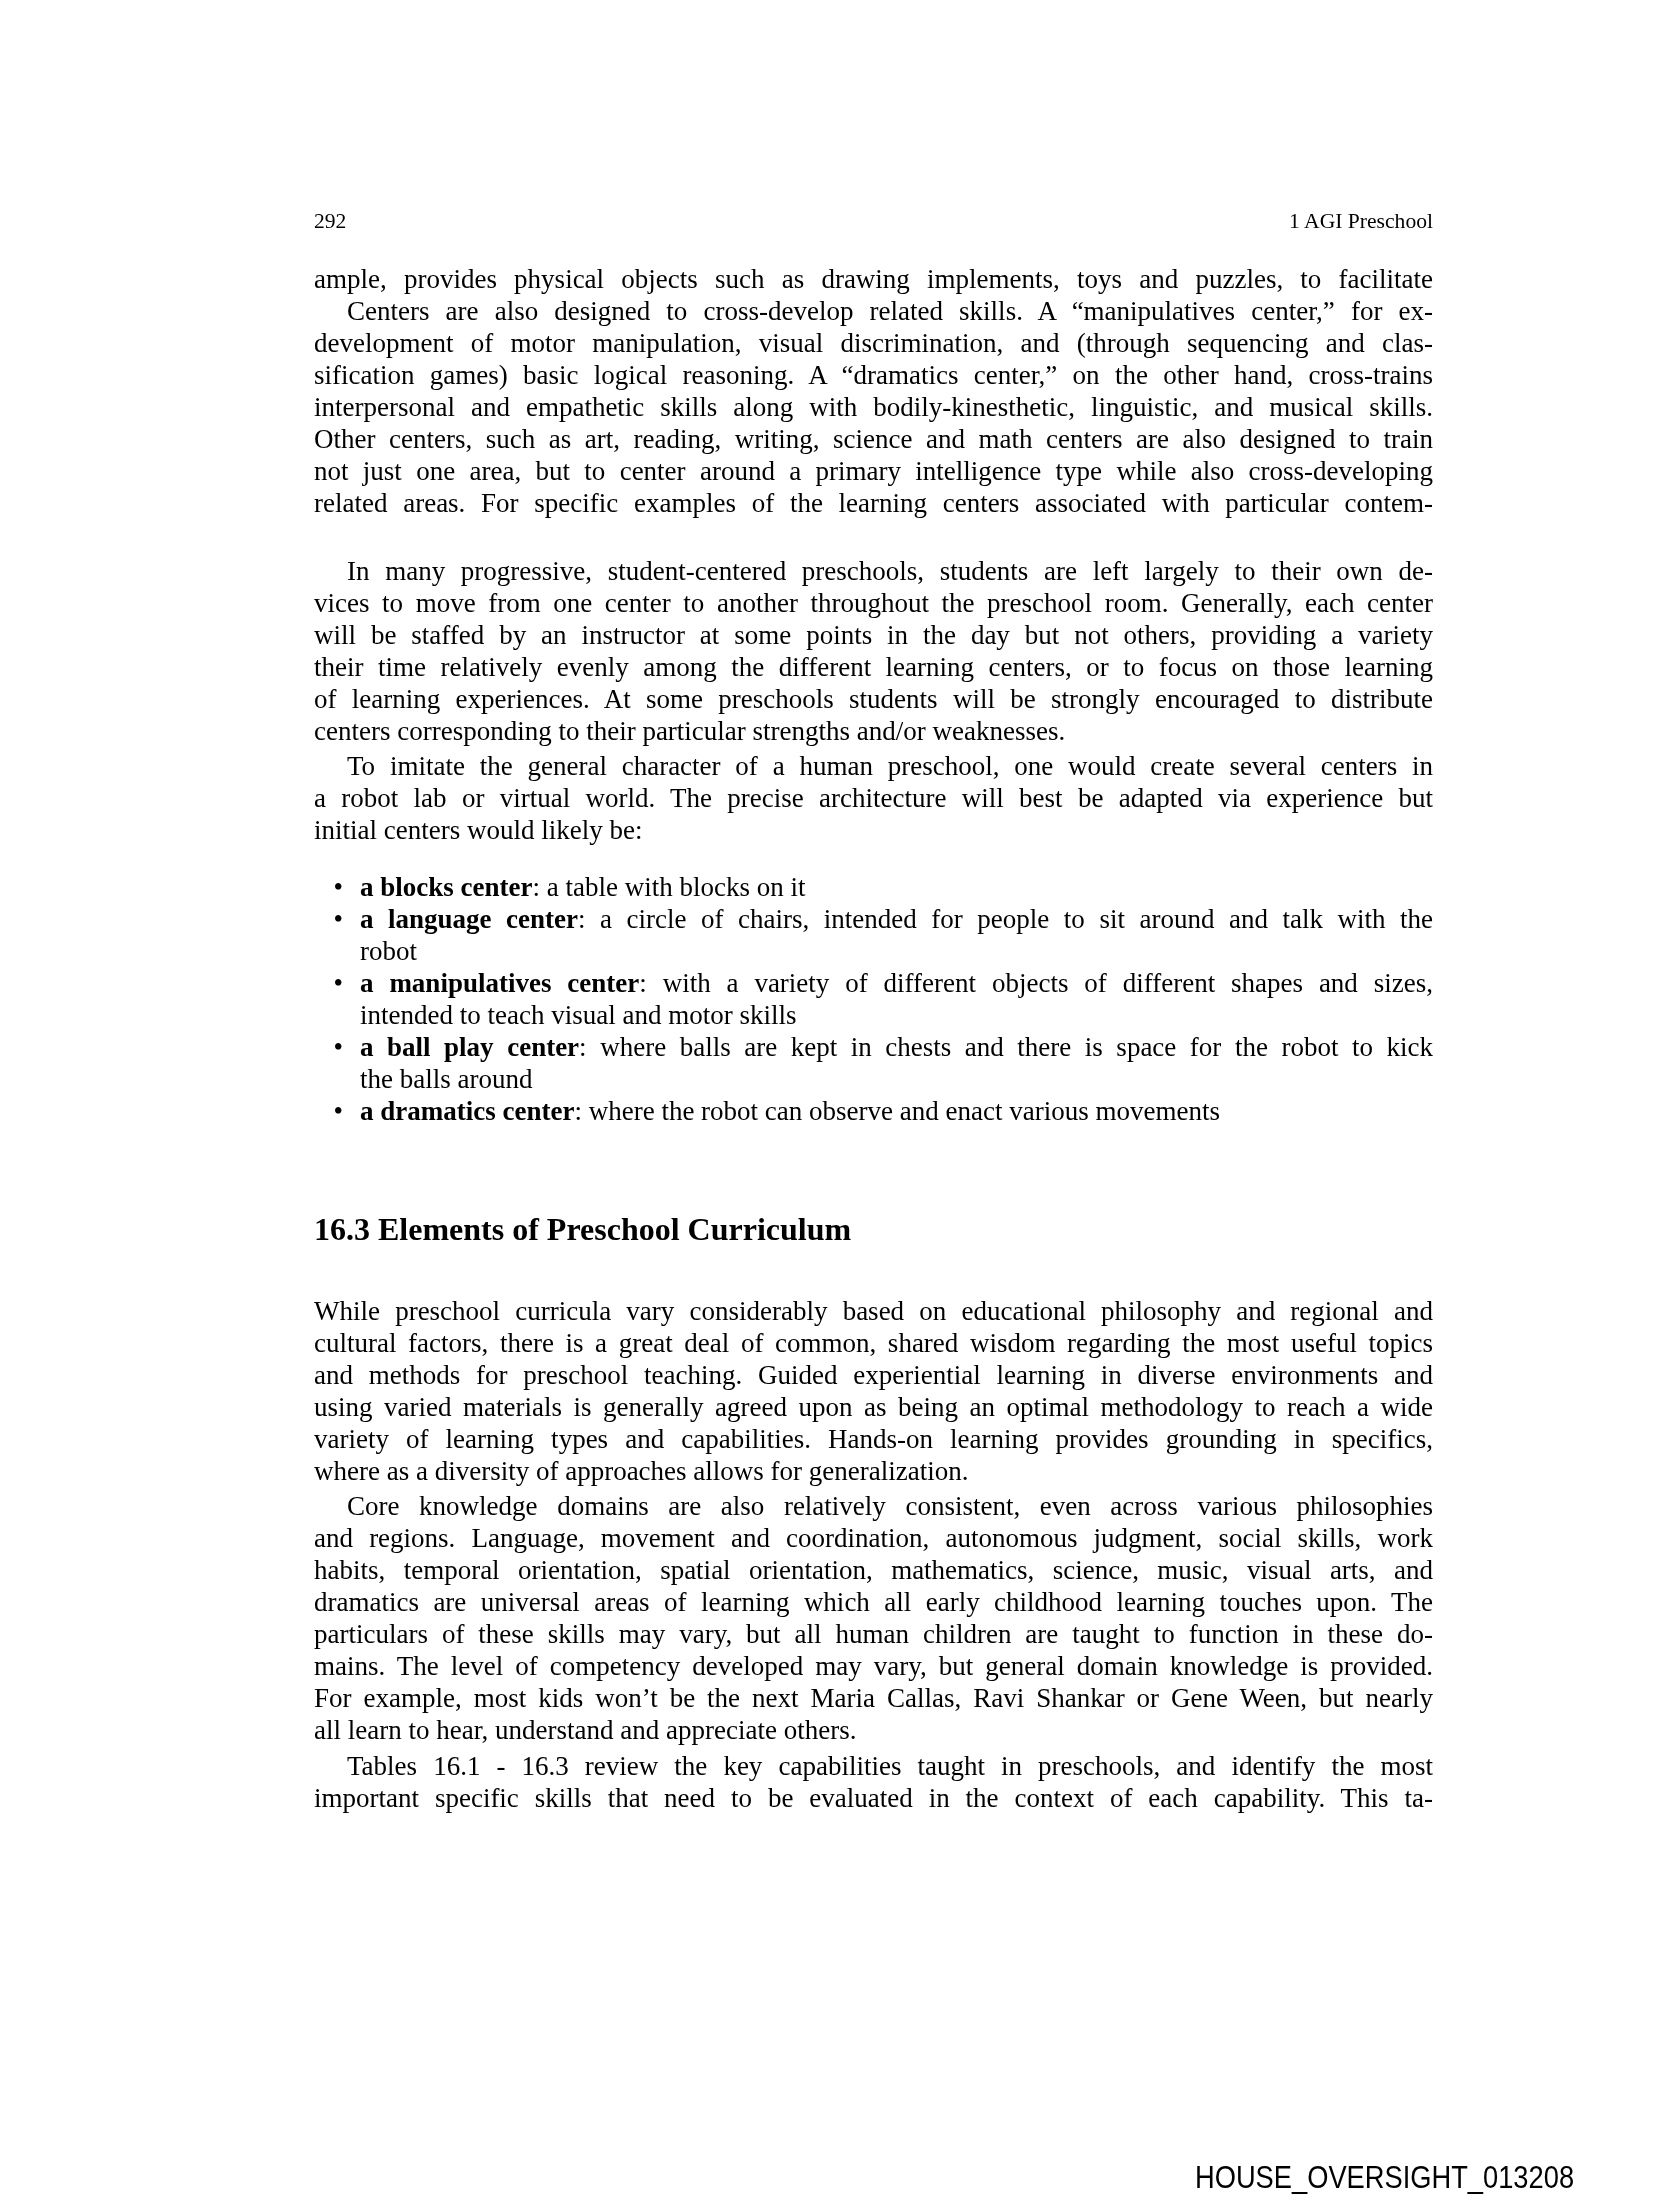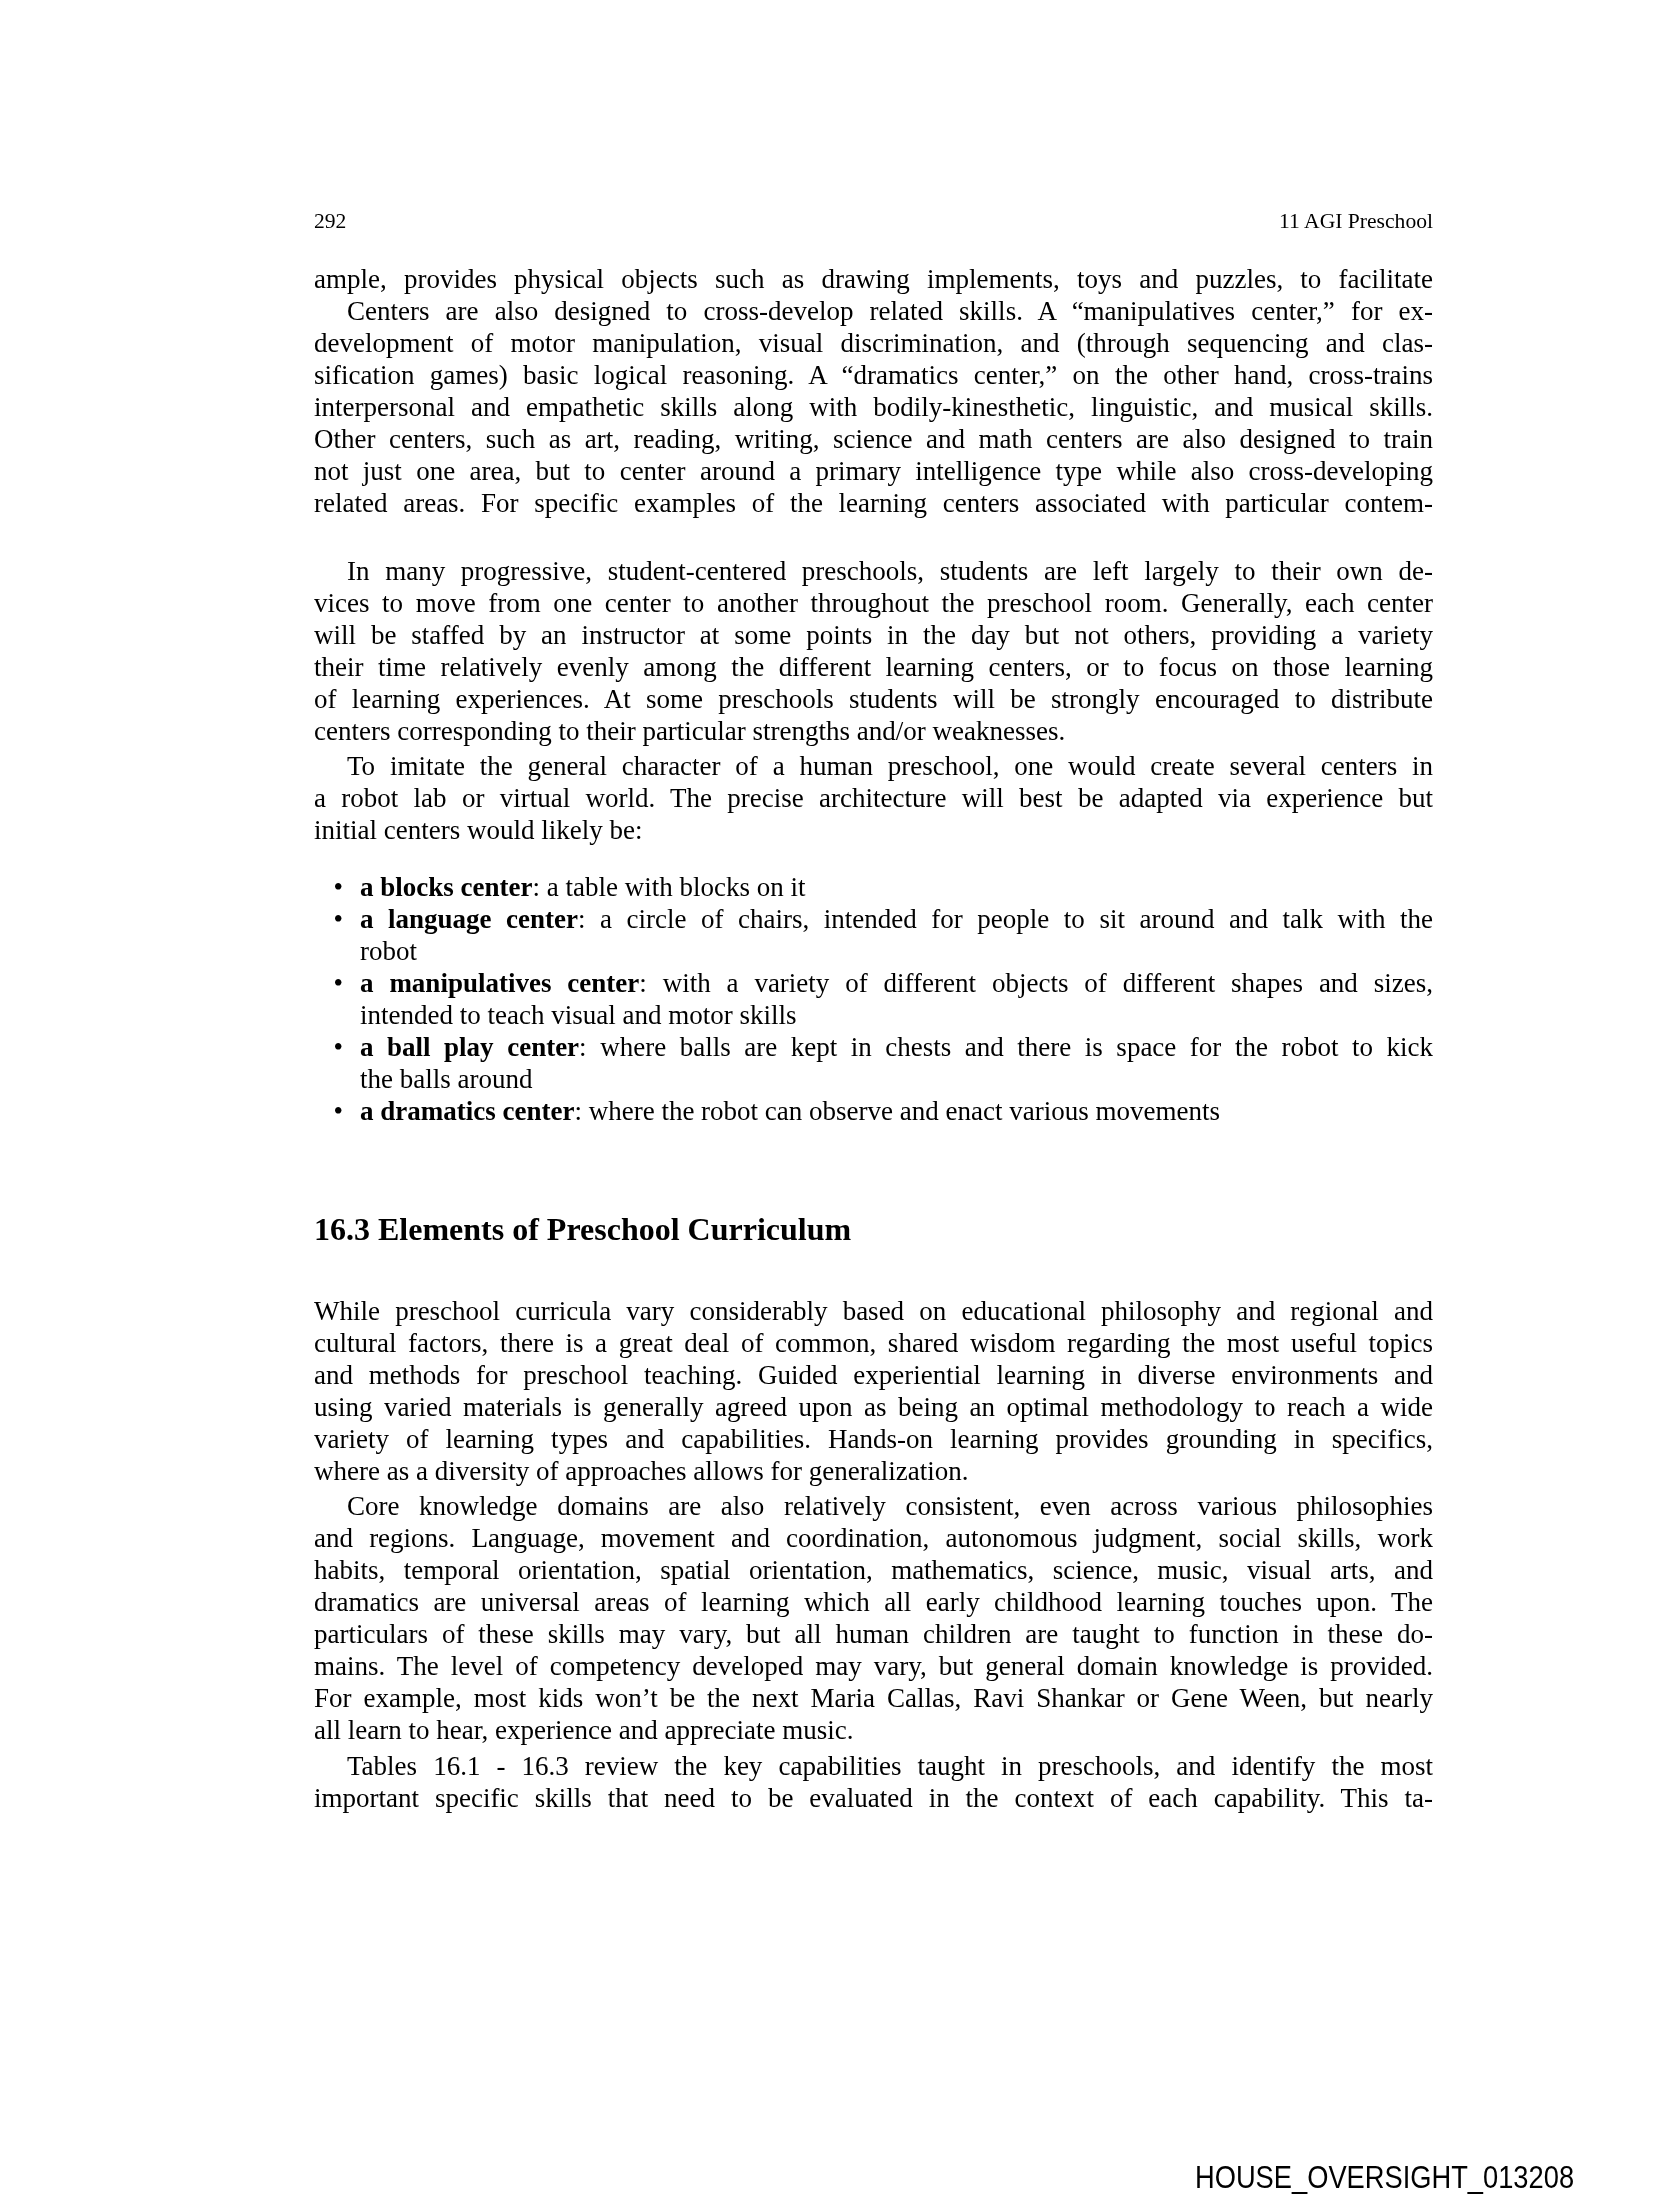--- a/index.html
+++ b/index.html
@@ -21,21 +21,21 @@
   .section-heading { position: absolute; left: 314px; top: 1210px; font-size: 32px; line-height: 39px; font-weight: bold; white-space: nowrap; }
   .watermark { position: absolute; top: 2159px; left: 1195px; width: 296px; font-family: "Liberation Sans", "DejaVu Sans", sans-serif; font-size: 31px; line-height: 37px; white-space: nowrap; transform-origin: left top; transform: scaleX(0.88); }
 </style>
 </head>
 <body>
 
 <div class="page">
 
   <div class="running-head serif">
     <span class="pg">292</span>
-    <span class="chap">11 AGI Preschool</span>
+    <span class="chap">1 AGI Preschool</span>
   </div>
 
   <div class="block serif" style="top:263px;">
     <span class="line">ample, provides physical objects such as drawing implements, toys and puzzles, to facilitate</span>
     <span class="line indent">Centers are also designed to cross-develop related skills. A “manipulatives center,” for ex-</span>
     <span class="line">development of motor manipulation, visual discrimination, and (through sequencing and clas-</span>
     <span class="line">sification games) basic logical reasoning. A “dramatics center,” on the other hand, cross-trains</span>
     <span class="line">interpersonal and empathetic skills along with bodily-kinesthetic, linguistic, and musical skills.</span>
     <span class="line">Other centers, such as art, reading, writing, science and math centers are also designed to train</span>
     <span class="line">not just one area, but to center around a primary intelligence type while also cross-developing</span>
@@ -95,21 +95,21 @@
   </div>
 
   <div class="block serif" style="top:1490px;">
     <span class="line indent">Core knowledge domains are also relatively consistent, even across various philosophies</span>
     <span class="line">and regions. Language, movement and coordination, autonomous judgment, social skills, work</span>
     <span class="line">habits, temporal orientation, spatial orientation, mathematics, science, music, visual arts, and</span>
     <span class="line">dramatics are universal areas of learning which all early childhood learning touches upon. The</span>
     <span class="line">particulars of these skills may vary, but all human children are taught to function in these do-</span>
     <span class="line">mains. The level of competency developed may vary, but general domain knowledge is provided.</span>
     <span class="line">For example, most kids won’t be the next Maria Callas, Ravi Shankar or Gene Ween, but nearly</span>
-    <span class="line last">all learn to hear, experience and appreciate music.</span>
+    <span class="line last">all learn to hear, understand and appreciate others.</span>
   </div>
 
   <div class="block serif" style="top:1750px;">
     <span class="line indent">Tables 16.1 - 16.3 review the key capabilities taught in preschools, and identify the most</span>
     <span class="line">important specific skills that need to be evaluated in the context of each capability. This ta-</span>
   </div>
 
   <div class="watermark">HOUSE_OVERSIGHT_013208</div>
 </div>
 

